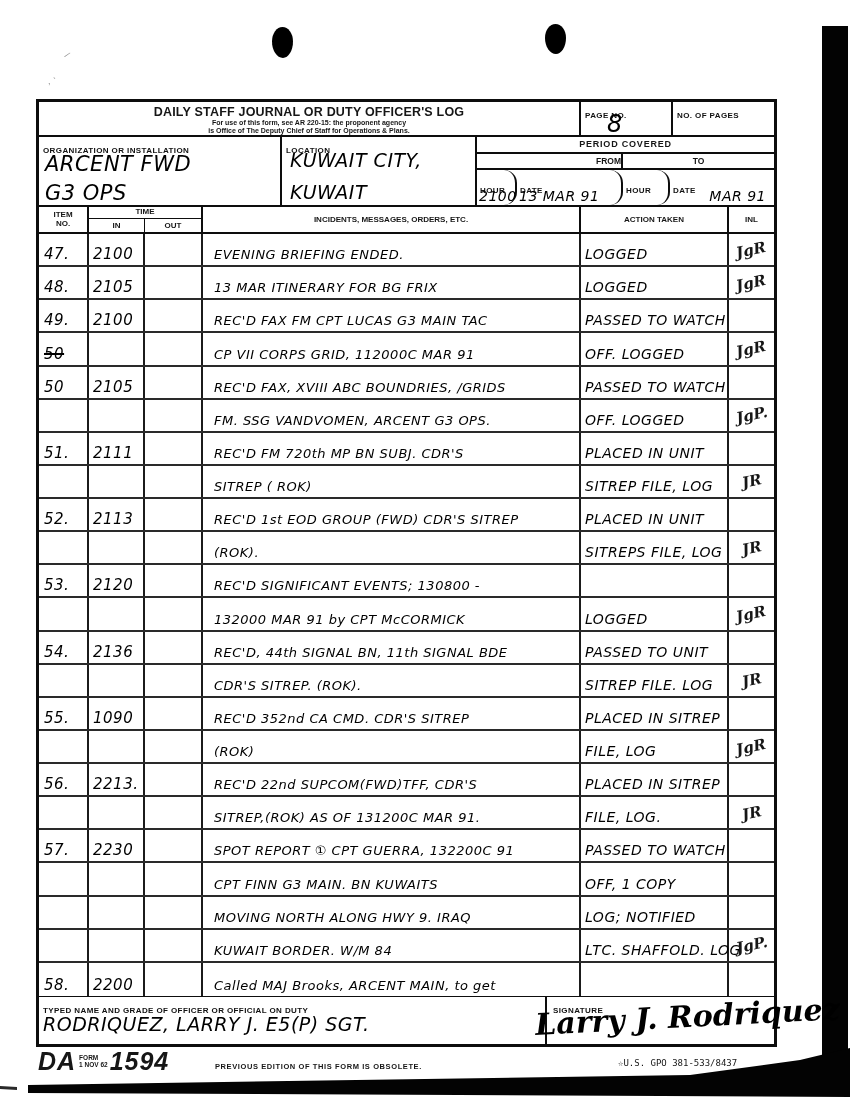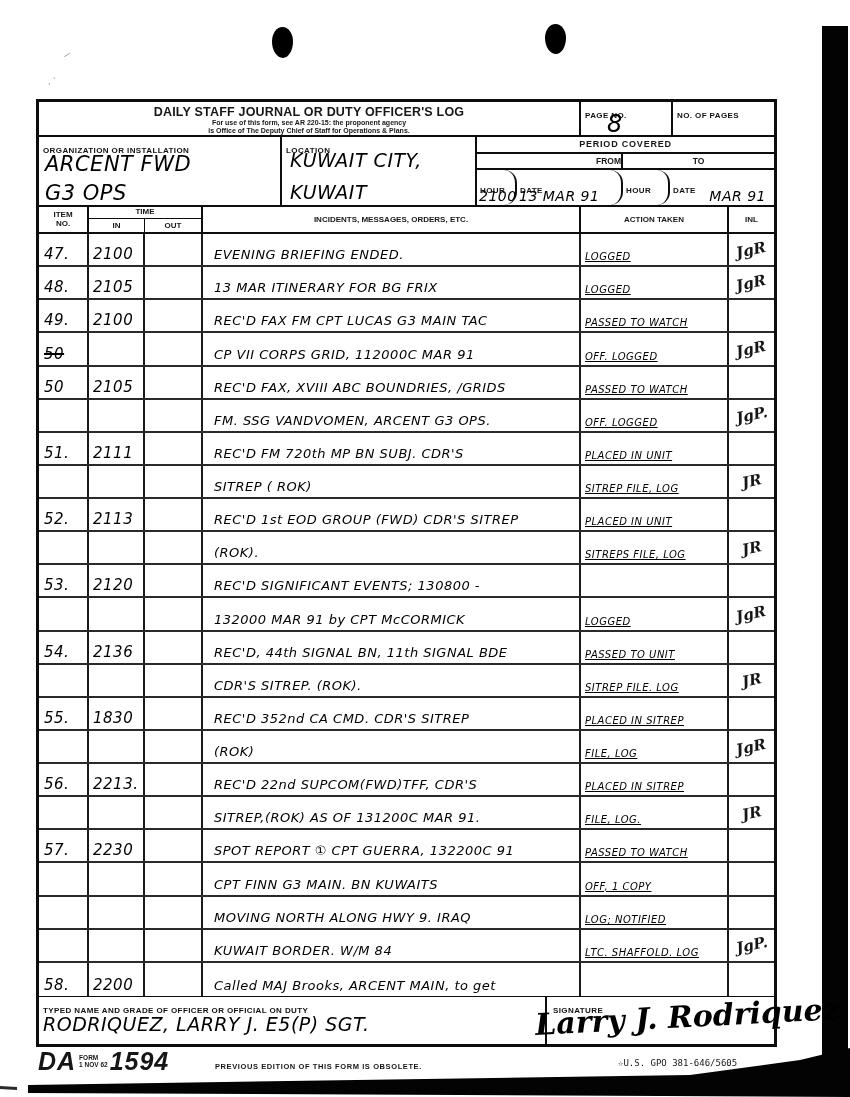--- a/index.html
+++ b/index.html
@@ -70,21 +70,21 @@
   .trow:last-child{border-bottom:none;}
   .cell{box-sizing:border-box;display:flex;align-items:flex-end;overflow:visible;}
   .c0{border-right:2px solid #1b1b1b;padding:0 0 2px 5px;}
   .c1{border-right:2px solid #1b1b1b;padding:0 0 2px 4px;}
   .c2{border-right:2px solid #1b1b1b;}
   .c3{border-right:2px solid #1b1b1b;padding:0 0 3px 11px;}
   .c4{border-right:2px solid #1b1b1b;padding:0 0 3px 4px;}
   .c5{justify-content:center;align-items:center;}
   .c0 .hw,.c1 .hw{font-size:15px;white-space:nowrap;}
   .c3 .hw{font-size:13px;white-space:nowrap;}
-  .c4 .hw{font-size:10px;white-space:nowrap;text-decoration:underline;}
+  .c4 .hw{font-size:14px;white-space:nowrap;}
   
   .tfoot{height:48px;display:flex;border-top:1px solid #0d0d0d;box-sizing:border-box;}
   .namebox{width:508px;border-right:2px solid #0d0d0d;box-sizing:border-box;padding:2px 0 8px 4px;position:relative;}
   .namebox .hw{position:absolute;left:4px;top:16px;font-size:19px;white-space:nowrap;}
   .sigbox{flex:1;position:relative;padding:2px 0 0 6px;}
   .signature{position:absolute;left:-12px;top:2px;font-family:"DejaVu Serif",serif;font-style:italic;font-weight:bold;
     font-size:30px;white-space:nowrap;transform:rotate(-3deg);color:#000;}
   
   .daline{position:absolute;left:38px;top:1049px;display:flex;align-items:flex-start;}
   .da-big{font-size:25px;font-weight:bold;letter-spacing:1px;line-height:24px;font-style:italic;}
@@ -445,21 +445,21 @@
         </div>
         <div class="cell c5">
           <span class="inl-hw">JR</span>
         </div>
       </div>
       <div class="trow">
         <div class="cell c0">
           <span class="hw">55.</span>
         </div>
         <div class="cell c1">
-          <span class="hw">1830</span>
+          <span class="hw">1090</span>
         </div>
         <div class="cell c2">
           <span class="hw"></span>
         </div>
         <div class="cell c3">
           <span class="hw">REC'D 352nd CA CMD. CDR'S SITREP</span>
         </div>
         <div class="cell c4">
           <span class="hw">PLACED IN SITREP</span>
         </div>
@@ -643,18 +643,18 @@
 
 <div class="daline">
   <span class="da-big">DA</span>
   <span class="da-small">
     <span>FORM</span><br>
     <span>1 NOV 62</span>
   </span>
   <span class="da-big">1594</span>
 </div>
 <span class="obsolete">PREVIOUS EDITION OF THIS FORM IS OBSOLETE.</span>
-<span class="gpo">☆U.S. GPO 381-646/5605</span>
+<span class="gpo">☆U.S. GPO 381-533/8437</span>
 
 <svg class="bottomsvg" width="850" height="57" viewBox="0 0 850 57">
   <polygon points="28,45 690,35 800,20 850,8 850,57 28,53" fill="#030303"></polygon>
   <polygon points="0,46 17,47 17,50 0,49" fill="#2a2a2a"></polygon>
 </svg>
 
 </body></html>

